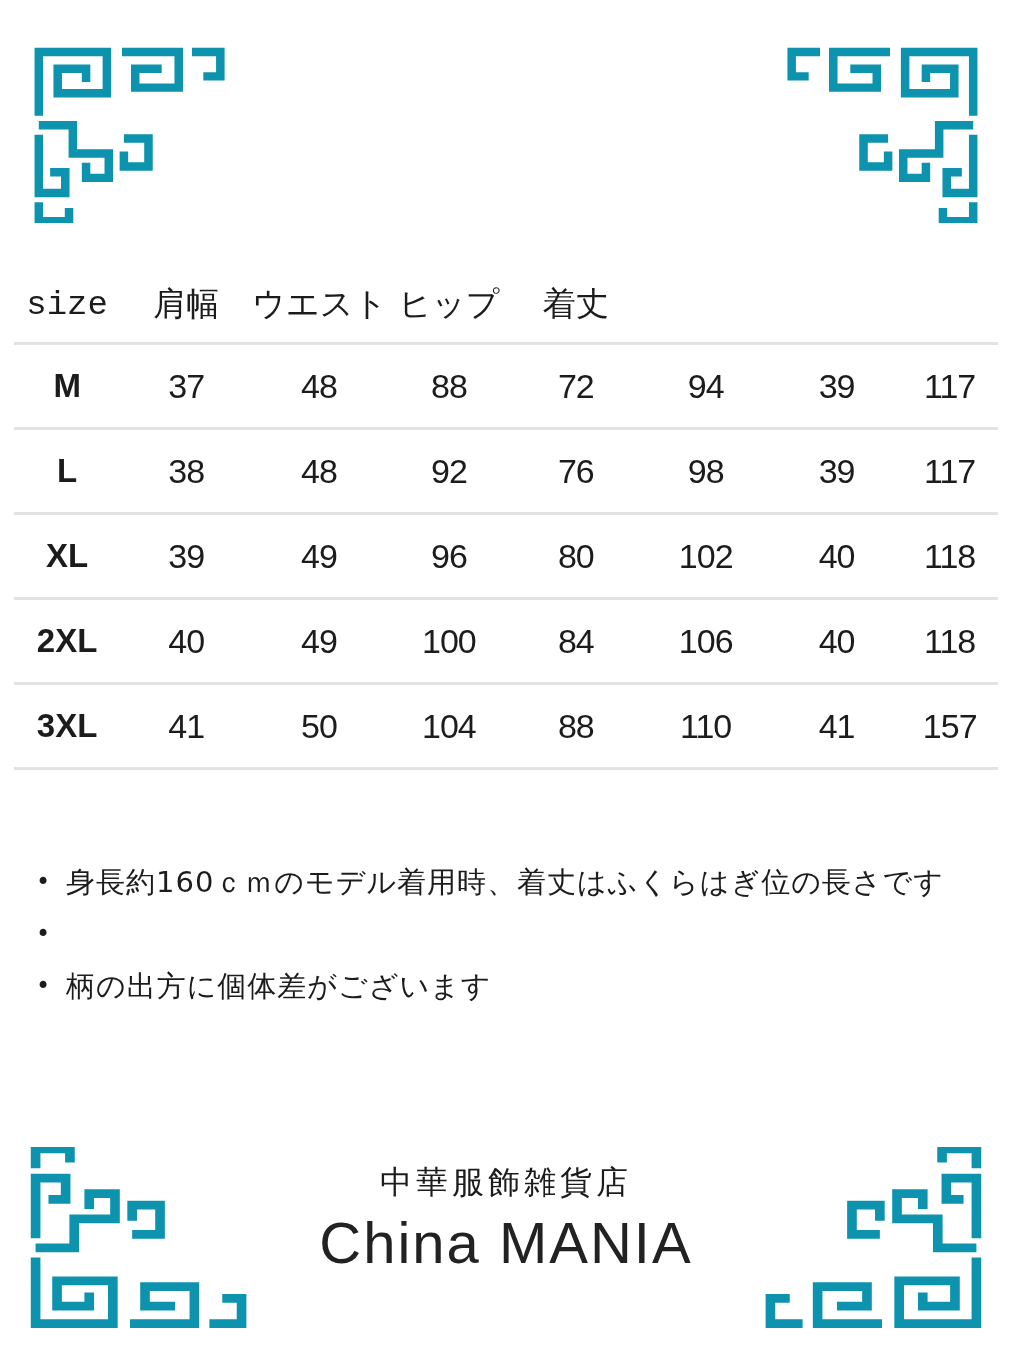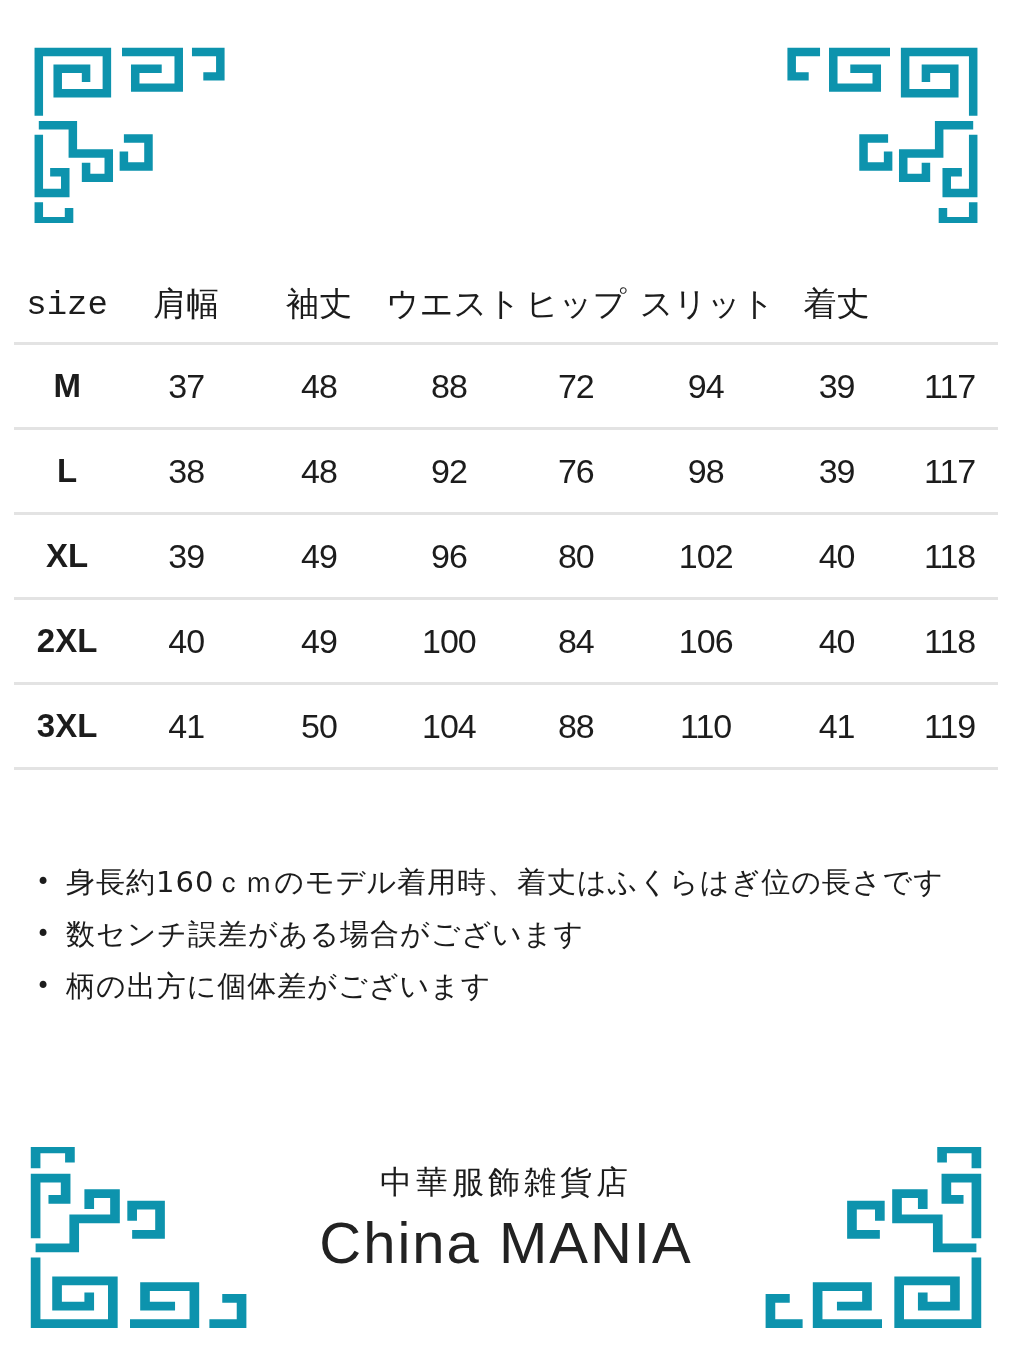--- a/index.html
+++ b/index.html
@@ -71,24 +71,22 @@
     <use href="#fret-pattern"></use>
   </svg>
   <svg class="fret br" viewBox="0 0 220 200" width="236" height="194" preserveAspectRatio="none">
     <use href="#fret-pattern"></use>
   </svg>
 
   <div class="size-table">
     <div class="thead">
         <div class="cell size-col-header">size</div>
         <div class="cell jp-header">肩幅</div>
-        <div class="cell jp-header">袖丈</div>
         <div class="cell jp-header">ウエスト</div>
         <div class="cell jp-header">ヒップ</div>
-        <div class="cell jp-header">スリット</div>
         <div class="cell jp-header">着丈</div>
       </div>
     <div>
         <div class="trow">
           <div class="cell size-cell">M</div>
           <div class="cell num-cell">37</div>
           <div class="cell num-cell">48</div>
           <div class="cell num-cell">88</div>
           <div class="cell num-cell">72</div>
           <div class="cell num-cell">94</div>
@@ -126,33 +124,32 @@
           <div class="cell num-cell">118</div>
         </div>
         <div class="trow">
           <div class="cell size-cell">3XL</div>
           <div class="cell num-cell">41</div>
           <div class="cell num-cell">50</div>
           <div class="cell num-cell">104</div>
           <div class="cell num-cell">88</div>
           <div class="cell num-cell">110</div>
           <div class="cell num-cell">41</div>
-          <div class="cell num-cell">119</div>
+          <div class="cell num-cell">157</div>
         </div>
       </div>
   </div>
 
   <ul class="notes">
       <li>
         <span class="dot">•</span>
         <span class="note-text">身長約160ｃｍのモデル着用時、着丈はふくらはぎ位の長さです</span>
       </li>
       <li>
         <span class="dot">•</span>
-        <span class="note-text">数センチ誤差がある場合がございます</span>
       </li>
       <li>
         <span class="dot">•</span>
         <span class="note-text">柄の出方に個体差がございます</span>
       </li>
     </ul>
 
   <div class="footer">
     <div class="shop-subtitle">中華服飾雑貨店</div>
     <div class="shop-name">China MANIA</div>

